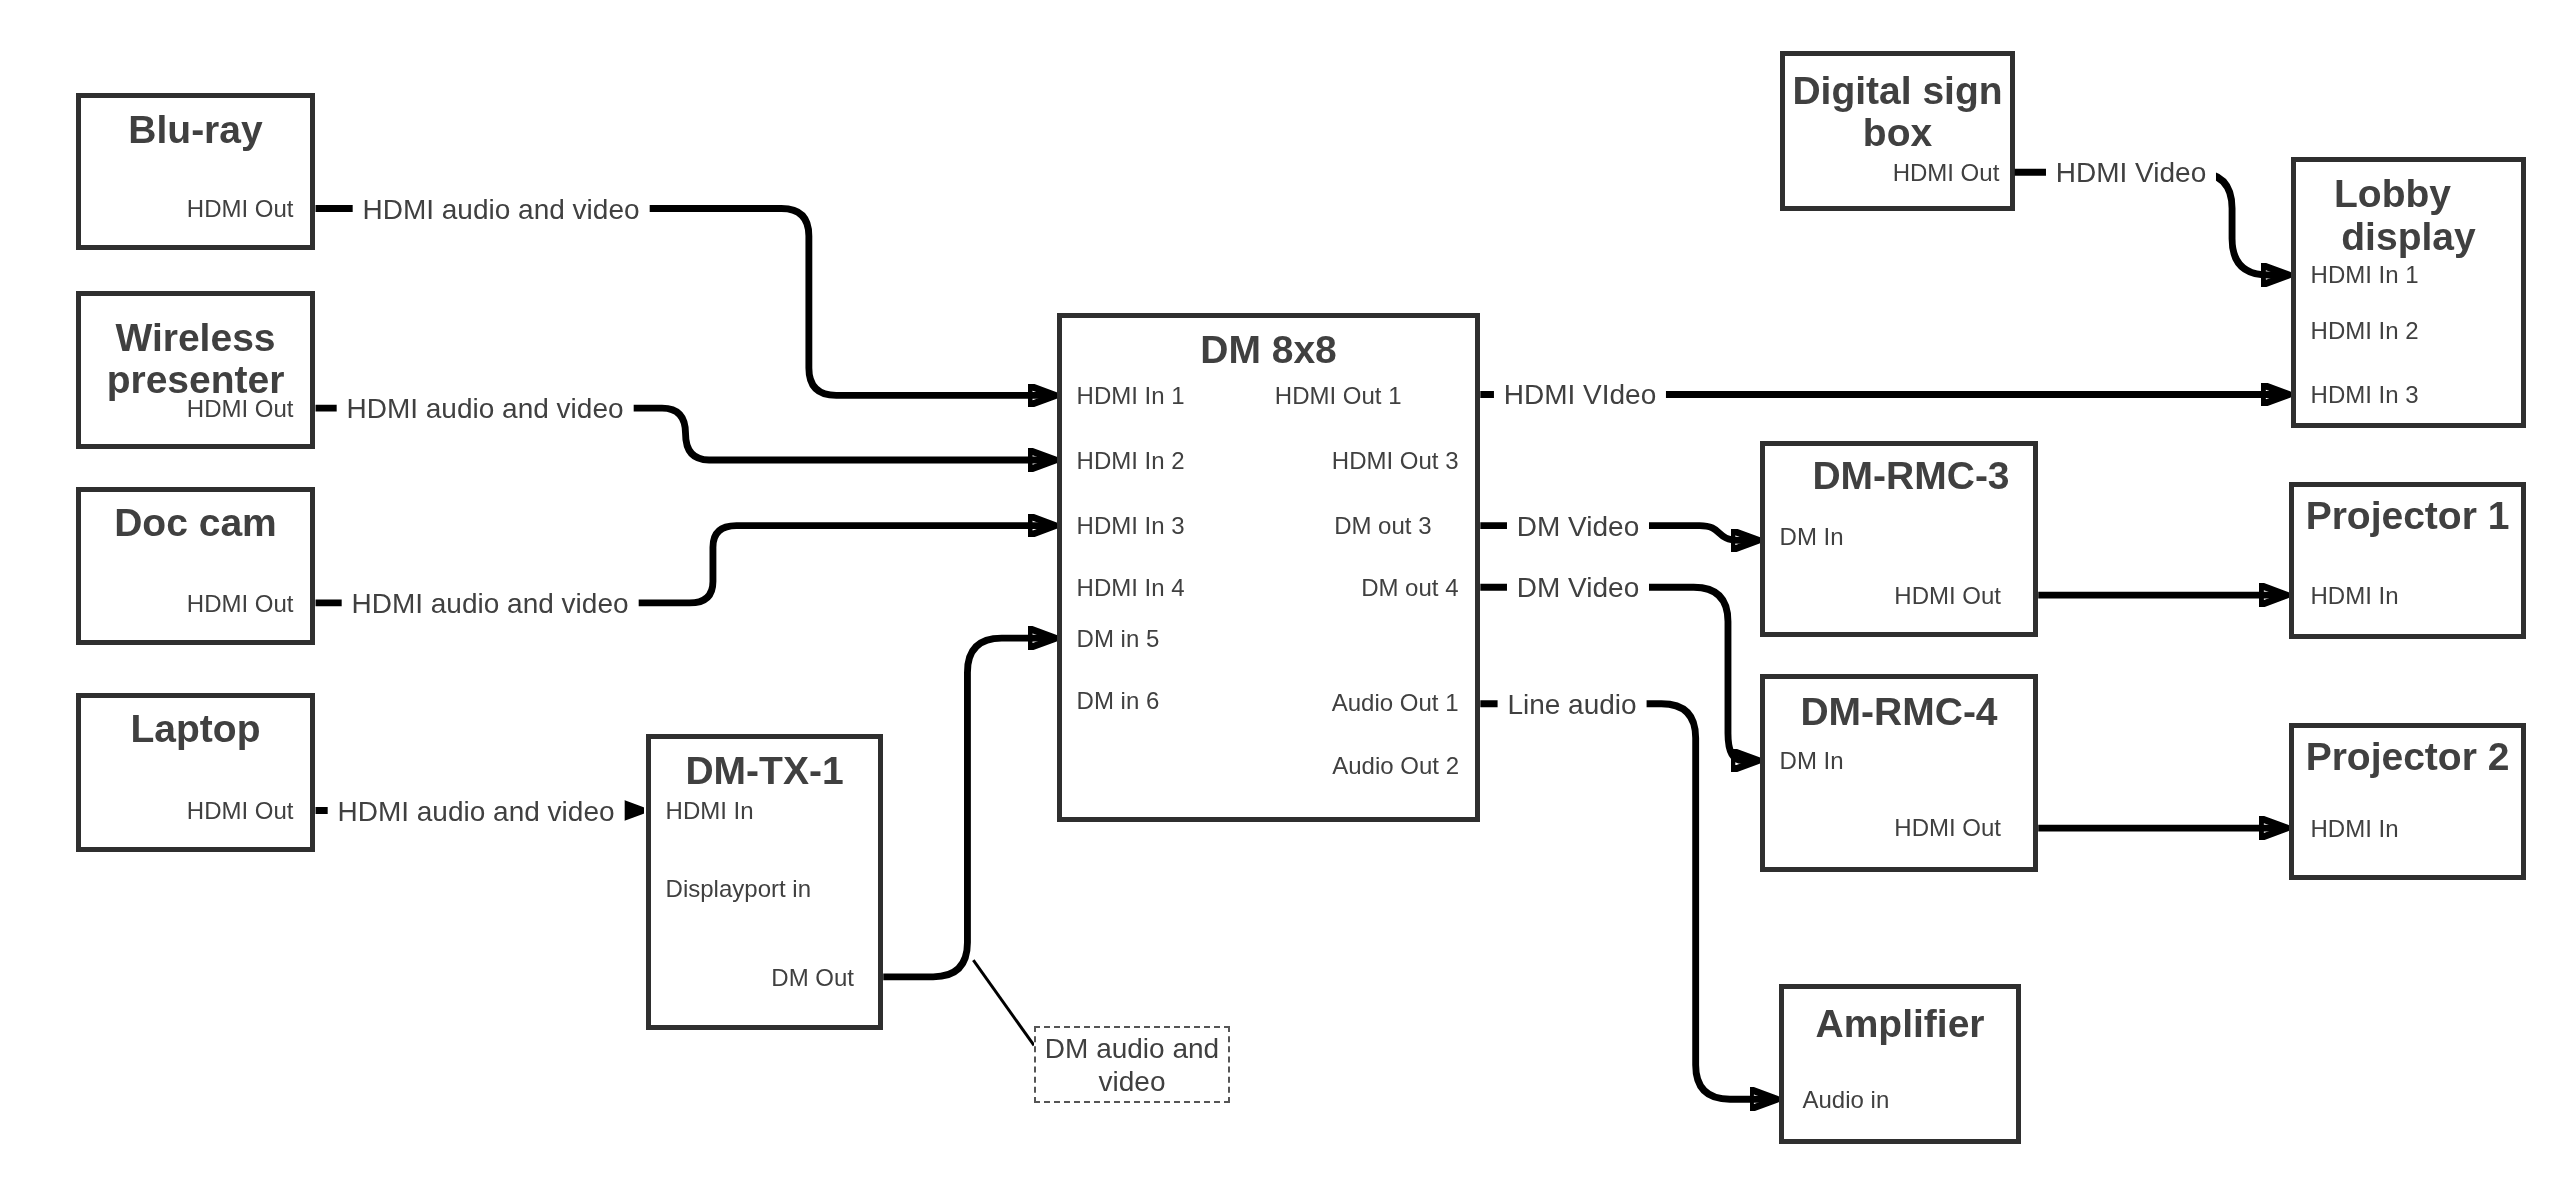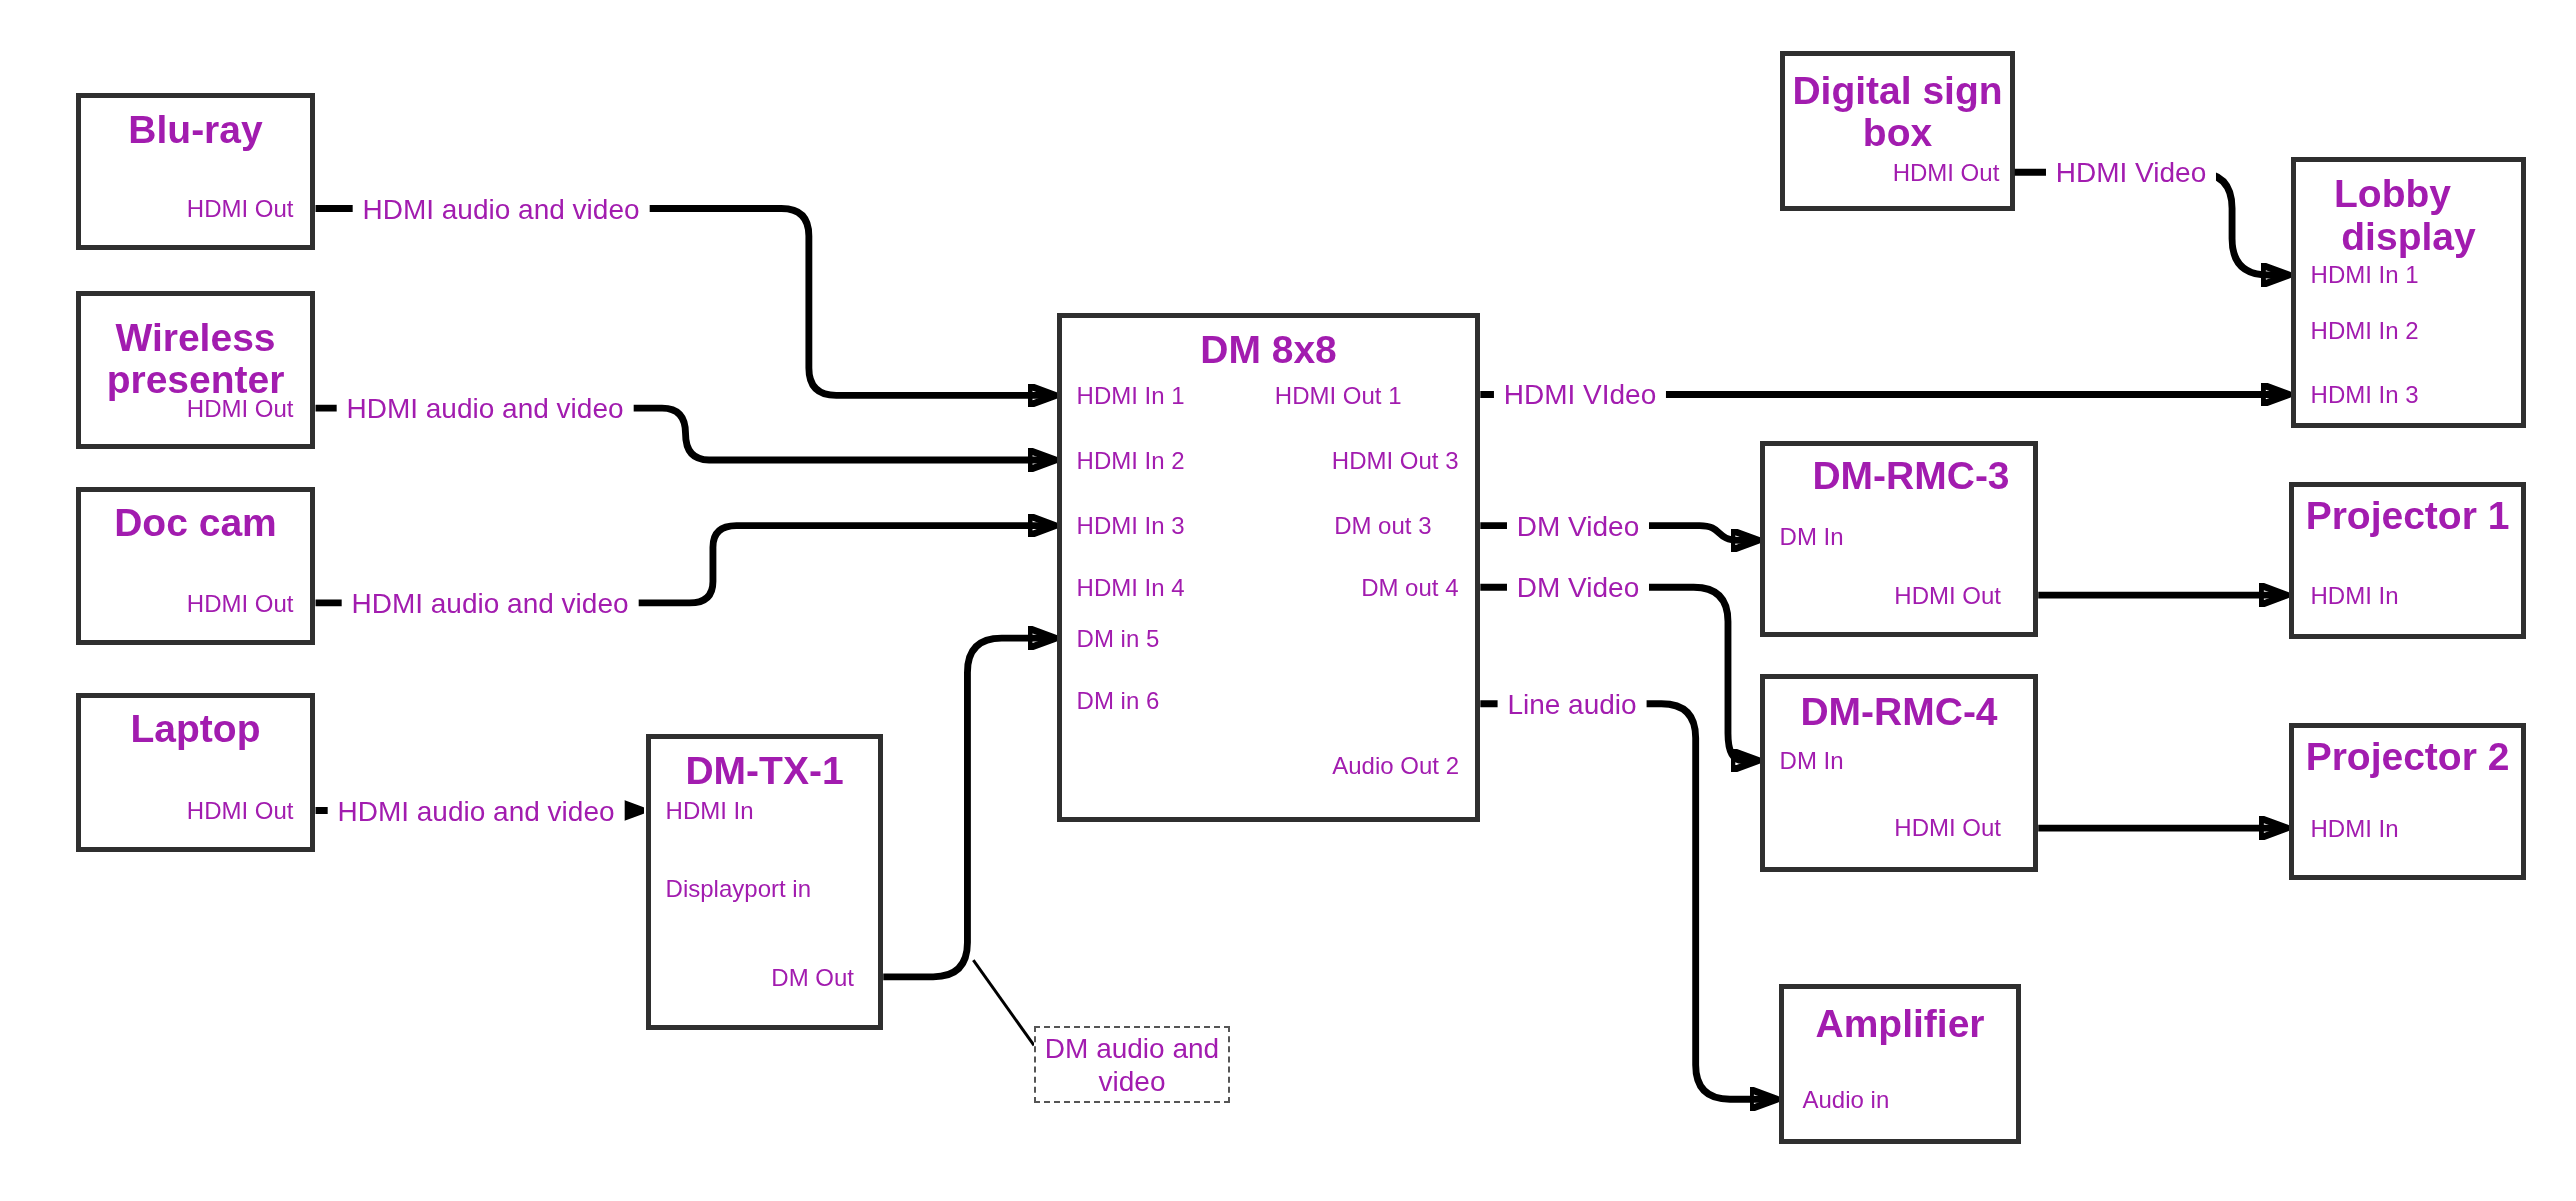--- a/index.html
+++ b/index.html
@@ -1,18 +1,18 @@
 <!DOCTYPE html>
 <html><head>
 <meta charset="utf-8">
 <style>
   html,body{margin:0;padding:0;background:#ffffff;}
   .canvas{
     position:relative;width:2576px;height:1201px;background:#ffffff;overflow:hidden;
-    font-family:"Liberation Sans", sans-serif;color:#a21caf;
+    font-family:"Liberation Sans", sans-serif;color:#404040;
   }
   .node{position:absolute;box-sizing:border-box;border:5.9px solid #2f2f2f;background:#ffffff;}
   .note{position:absolute;box-sizing:border-box;border:2.9px dashed #555;background:#ffffff;
         display:flex;flex-direction:column;justify-content:center;align-items:center;
         font-size:28px;line-height:33px;text-align:center;}
   .title{position:absolute;font-weight:bold;font-size:39px;line-height:43px;height:43px;text-align:center;}
   .port{position:absolute;font-size:24px;line-height:39px;height:39px;box-sizing:border-box;white-space:nowrap;}
   .pl{text-align:left;}
   .pr{text-align:right;}
   .lbl{position:absolute;transform:translate(-50%,-50%);background:#ffffff;padding:0 9.8px;
@@ -165,20 +165,21 @@
   <div class="port pl" id="p-dm8x8-in1">HDMI In 1</div>
   <div class="port pl" id="p-dm8x8-in2">HDMI In 2</div>
   <div class="port pl" id="p-dm8x8-in3">HDMI In 3</div>
   <div class="port pl" id="p-dm8x8-in4">HDMI In 4</div>
   <div class="port pl" id="p-dm8x8-in5">DM in 5</div>
   <div class="port pl" id="p-dm8x8-in6">DM in 6</div>
   <div class="port pr" id="p-dm8x8-out1">HDMI Out 1</div>
   <div class="port pr" id="p-dm8x8-out2">HDMI Out 3</div>
   <div class="port pr" id="p-dm8x8-out3">DM out 3</div>
   <div class="port pr" id="p-dm8x8-out4">DM out 4</div>
+  <div class="port pr" id="p-dm8x8-aout1">Audio Out 1</div>
   <div class="port pr" id="p-dm8x8-aout2">Audio Out 2</div>
   <div class="port pr" id="p-digitalsign-out">HDMI Out</div>
   <div class="port pl" id="p-lobby-in1">HDMI In 1</div>
   <div class="port pl" id="p-lobby-in2">HDMI In 2</div>
   <div class="port pl" id="p-lobby-in3">HDMI In 3</div>
   <div class="port pl" id="p-dmrmc3-dmin">DM In</div>
   <div class="port pr" id="p-dmrmc3-hdmiout">HDMI Out</div>
   <div class="port pl" id="p-proj1-in">HDMI In</div>
   <div class="port pl" id="p-dmrmc4-dmin">DM In</div>
   <div class="port pr" id="p-dmrmc4-hdmiout">HDMI Out</div>

